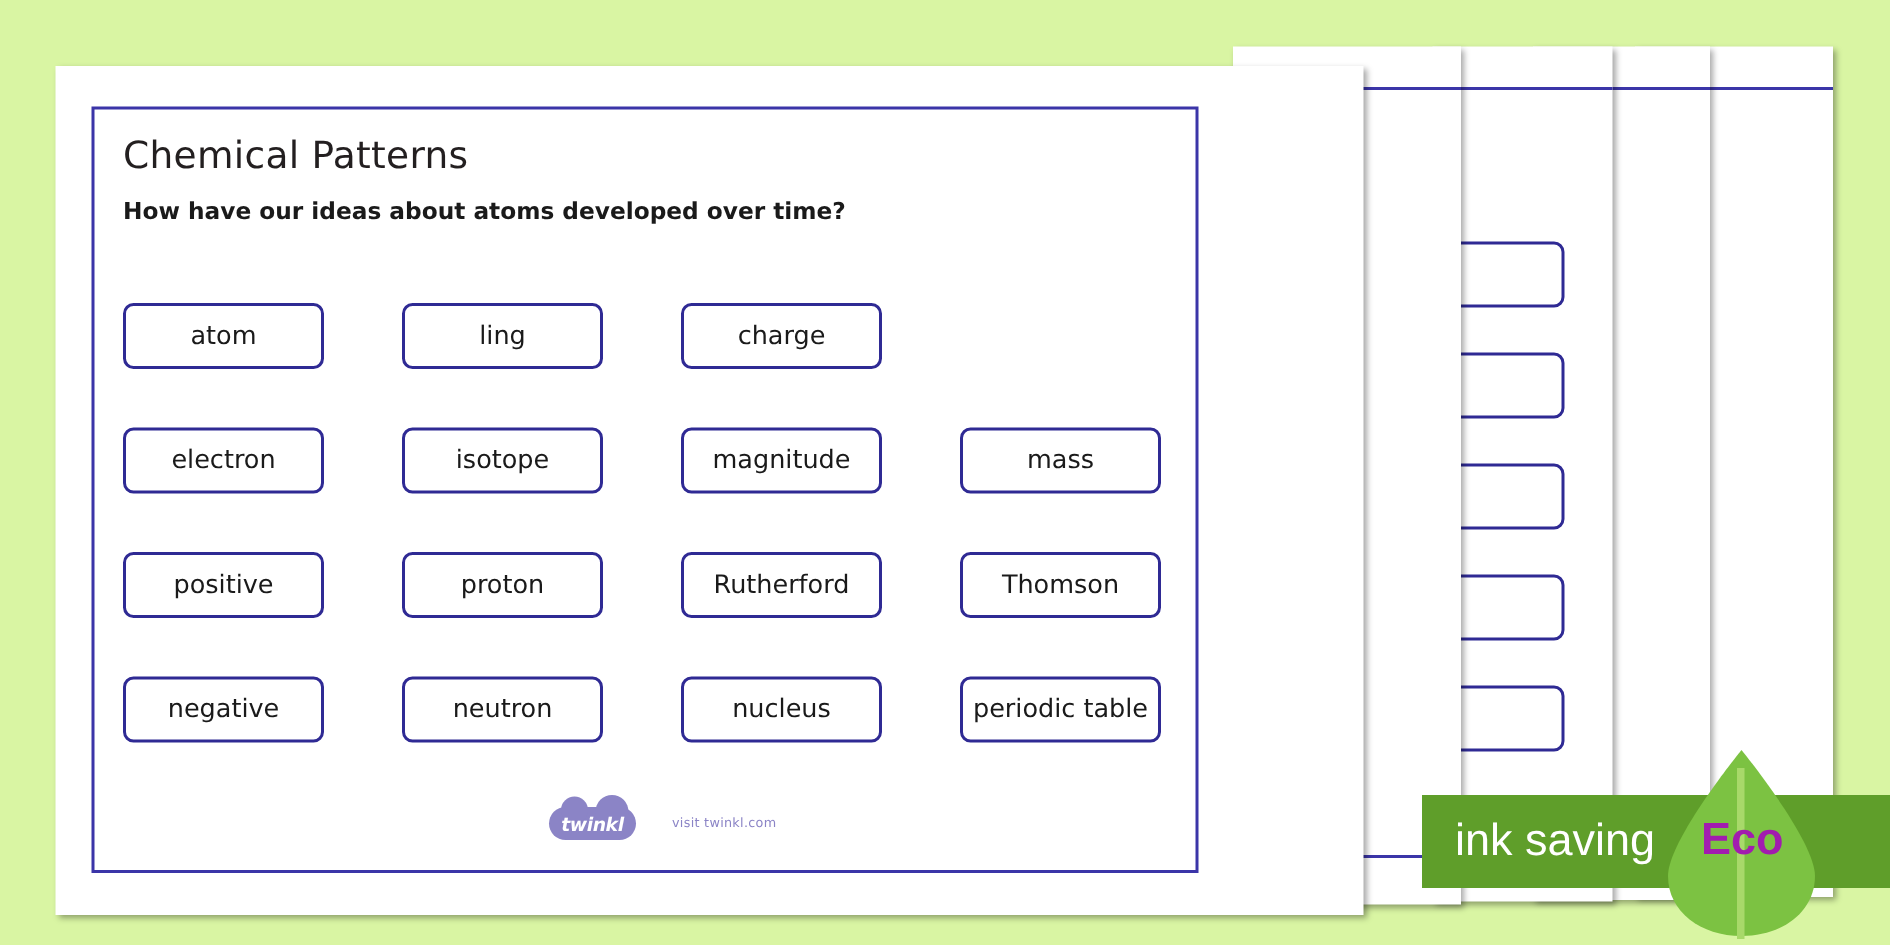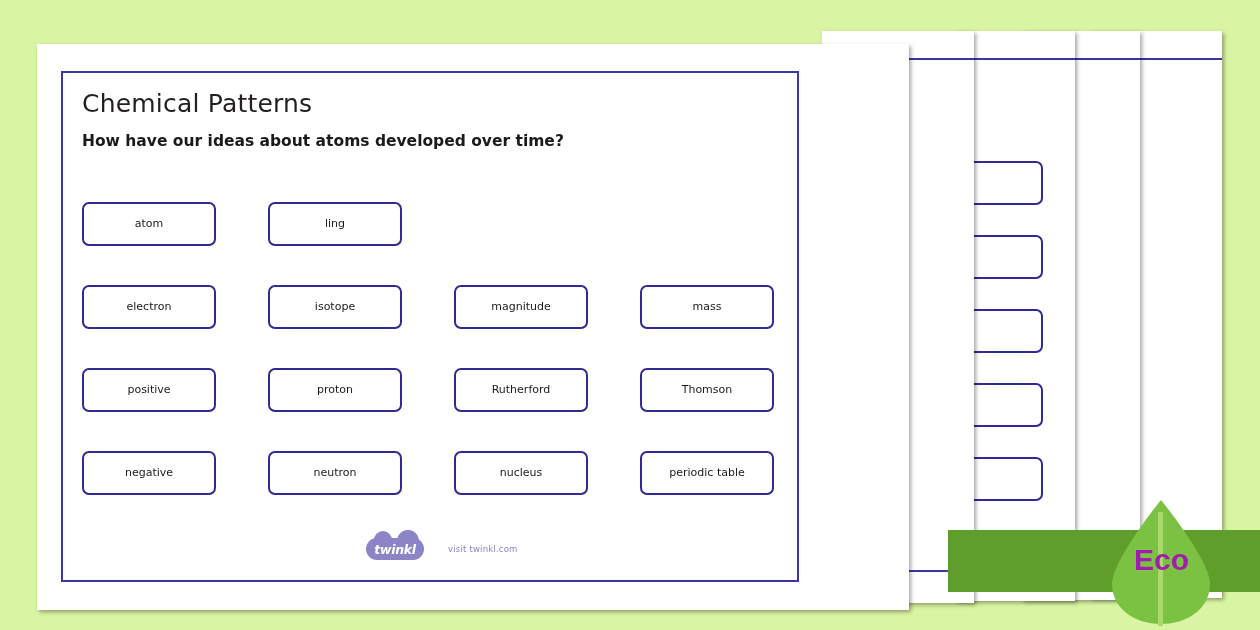--- a/index.html
+++ b/index.html
@@ -88,21 +88,21 @@
   .word-box {
     width: 134px;
     height: 44px;
     border: 2px solid #2f2a94;
     border-radius: 7px;
     background: #fff;
     box-sizing: border-box;
     display: flex;
     align-items: center;
     justify-content: center;
-    font-size: 11px;
+    font-size: 17px;
     color: #1a1a1a;
     text-align: center;
     line-height: 1.1;
   }
 
   
   .partial-box {
     position: absolute;
     height: 44px;
     border: 2px solid #2f2a94;
@@ -248,20 +248,23 @@
 
   <div class="word-grid">
 
     <div class="word-row">
       <div class="word-cell">
         <div class="word-box">atom</div>
       </div>
       <div class="word-cell">
         <div class="word-box">ling</div>
       </div>
+      <div class="word-cell">
+        <div class="word-box">charge</div>
+      </div>
     </div>
 
     <div class="word-row">
       <div class="word-cell">
         <div class="word-box">electron</div>
       </div>
       <div class="word-cell">
         <div class="word-box">isotope</div>
       </div>
       <div class="word-cell">
@@ -307,18 +310,19 @@
   <div class="twinkl-footer">
     <div class="twinkl-cloud">
       <span class="twinkl-word">twinkl</span>
     </div>
     <span class="twinkl-visit">visit twinkl.com</span>
   </div>
 </div>
 
 <div class="eco-badge">
   <div class="eco-banner"></div>
+  <div class="eco-banner-label">ink saving</div>
   <svg class="eco-leaf" viewBox="0 0 110 128">
     <path d="M55 2 C55 2 104 62 104 86 C104 110 82 126 55 126 C28 126 6 110 6 86 C6 62 55 2 55 2 Z" fill="#7cc242"></path>
     <rect x="52" y="14" width="5" height="114" fill="#a8d96a"></rect>
   </svg>
   <div class="eco-leaf-label">Eco</div>
 </div>
 
 </body></html>

